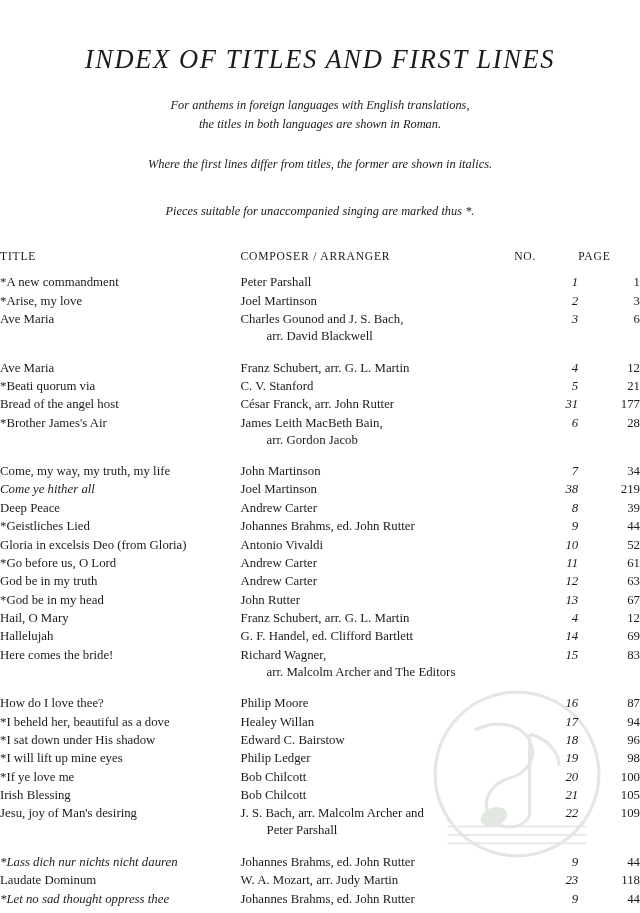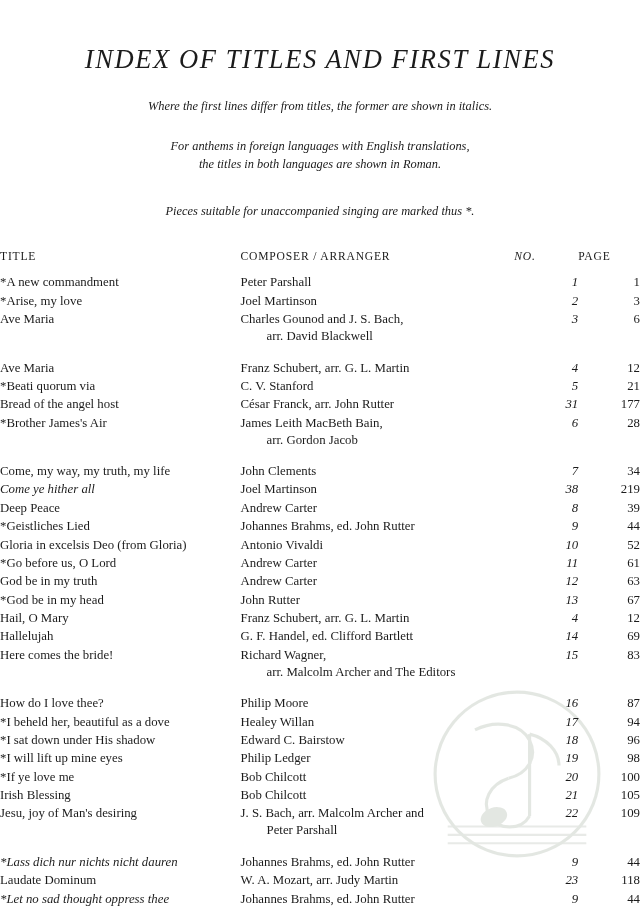--- a/index.html
+++ b/index.html
@@ -80,21 +80,21 @@
     font-variant: small-caps;
     text-transform: uppercase;
   }
   col.c-title    { width: 218px; }
   col.c-composer { width: 248px; }
   col.c-no       { width: 58px;  }
   col.c-page     { width: 56px;  }
 
   th.th-title    { padding-left: 68px; }
   th.th-composer { padding-left: 0px; margin-top: 32px; }
-  th.th-no       { text-align: right; padding-right: 14px; font-style: italic; }
+  th.th-no       { text-align: right; padding-right: 14px; }
   th.th-page     { text-align: right; padding-right: 38px; }
 
   table.index td {
     font-size: 12.8px;
     vertical-align: top;
     padding: 0 0 1.5px 0;
     line-height: 1.32;
     color: #1b1b1b;
   }
   td.t-title    { padding-left: 68px; }
@@ -126,25 +126,25 @@
         <path d="M34 166 L166 166"></path>
       </g>
       <ellipse cx="78" cy="141" rx="13" ry="9" fill="#7a8a74" transform="rotate(-20 78 141)"></ellipse>
     </svg>
   </div>
 
   <div class="content">
 
     <h1 class="title">Index of Titles and First Lines</h1>
 
-    <p class="subnote n1">Where the first lines differ from titles, the former are shown in italics.</p>
     <p class="subnote n2">
       <span>For anthems in foreign languages with English translations,</span><br>
       <span>the titles in both languages are shown in Roman.</span>
     </p>
+    <p class="subnote n1">Where the first lines differ from titles, the former are shown in italics.</p>
     <p class="subnote n3">Pieces suitable for unaccompanied singing are marked thus *.</p>
 
     <table class="index">
       <colgroup>
         <col class="c-title">
           <col class="c-composer">
           <col class="c-no">
           <col class="c-page">
       </colgroup>
       <thead>
@@ -193,21 +193,21 @@
             <td class="t-page">177</td>
           </tr>
           <tr>
             <td class="t-title">*Brother James's Air</td>
             <td class="t-composer"><span>James Leith MacBeth Bain,</span><br><span class="indent2">arr. Gordon Jacob</span></td>
             <td class="t-no">6</td>
             <td class="t-page">28</td>
           </tr>
           <tr class="gap">
             <td class="t-title">Come, my way, my truth, my life</td>
-            <td class="t-composer"><span>John Clements</span></td>
+            <td class="t-composer"><span>John Martinson</span></td>
             <td class="t-no">7</td>
             <td class="t-page">34</td>
           </tr>
           <tr>
             <td class="t-title italic">Come ye hither all</td>
             <td class="t-composer"><span>Joel Martinson</span></td>
             <td class="t-no">38</td>
             <td class="t-page">219</td>
           </tr>
           <tr>

